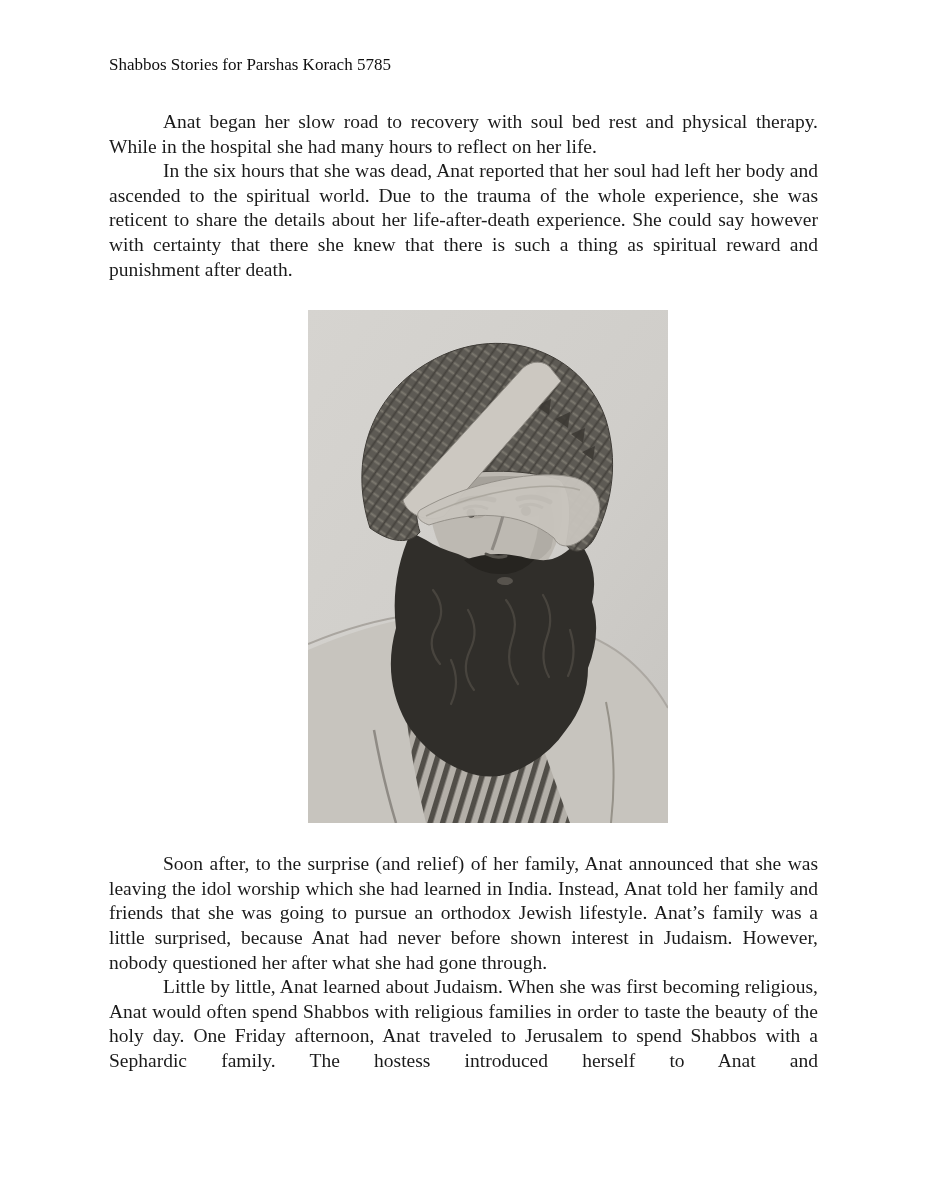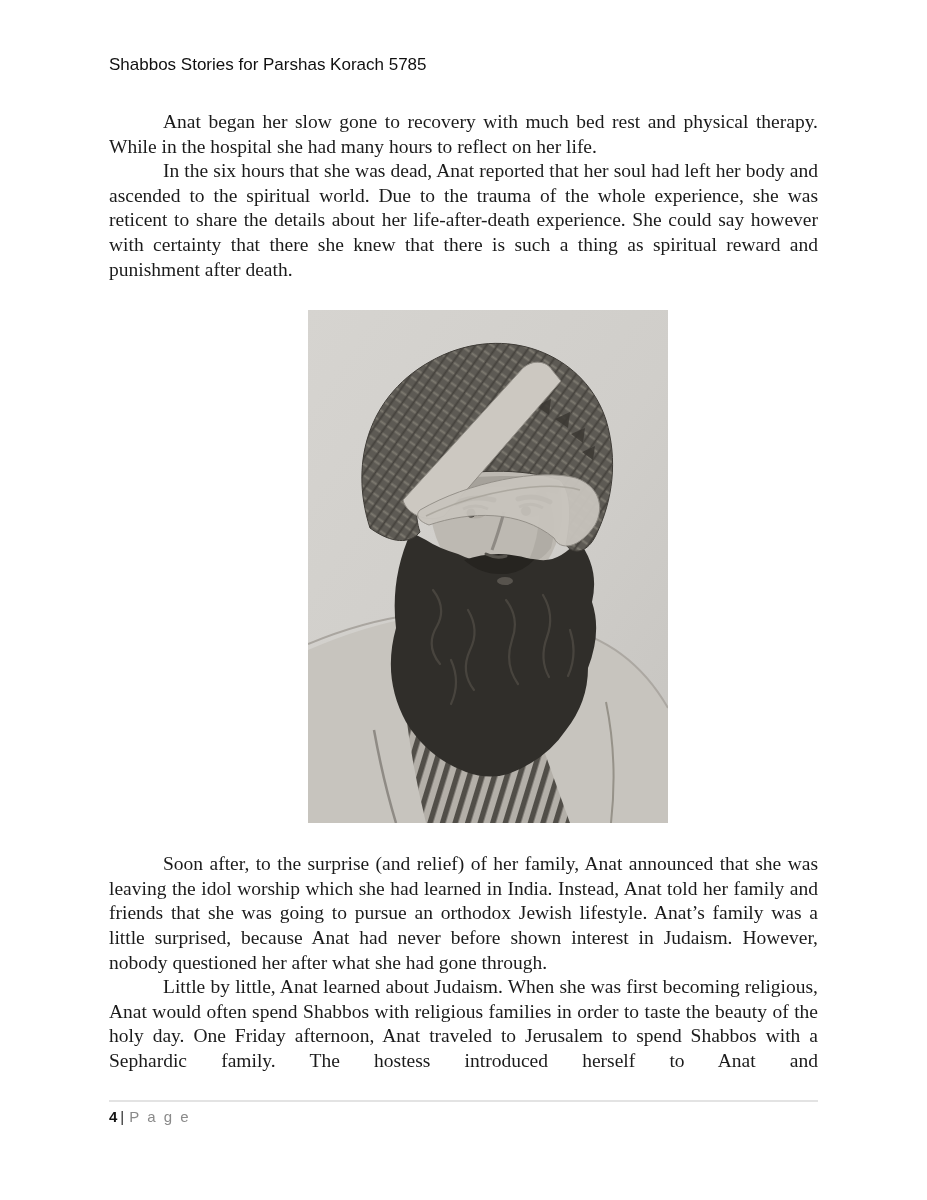--- a/index.html
+++ b/index.html
@@ -10,21 +10,21 @@
     background: #ffffff;
     overflow: hidden;
     font-family: "Liberation Serif", serif;
     color: #1b1b1b;
   }
   .doc-header {
     position: absolute;
     top: 54px;
     left: 109px;
     width: 709px;
-    font-family: Liberation Sans, sans-serif;
+    font-family: Liberation Serif, serif;
     font-size: 17px;
     line-height: 21px;
     color: #101010;
   }
   .doc-body {
     position: absolute;
     top: 110px;
     left: 109px;
     width: 709px;
     font-size: 19.5px;
@@ -58,21 +58,21 @@
 </head>
 <body>
 
 <div class="page">
 
   <header class="doc-header">
     <span>Shabbos Stories for Parshas Korach 5785</span>
   </header>
 
   <main class="doc-body">
-    <p class="para">Anat began her slow gone to recovery with much bed rest and physical therapy. While in the hospital she had many hours to reflect on her life.</p>
+    <p class="para">Anat began her slow road to recovery with soul bed rest and physical therapy. While in the hospital she had many hours to reflect on her life.</p>
     <p class="para">In the six hours that she was dead, Anat reported that her soul had left her body and ascended to the spiritual world. Due to the trauma of the whole experience, she was reticent to share the details about her life-after-death experience. She could say however with certainty that there she knew that there is such a thing as spiritual reward and punishment after death.</p>
 
     <figure class="portrait-figure" role="img" aria-label="Black-and-white portrait photograph of a man with a long dark beard wearing a large patterned turban wrapped with a light sash, dressed in light robes with a striped garment">
       <svg viewBox="0 0 360 513" xmlns="http://www.w3.org/2000/svg">
         <defs>
           <linearGradient id="bgGrad" x1="0" y1="0" x2="1" y2="1">
             <stop offset="0" stop-color="#d6d4d0"></stop>
             <stop offset="0.55" stop-color="#d0ceca"></stop>
             <stop offset="1" stop-color="#c6c4c0"></stop>
           </linearGradient>
@@ -143,17 +143,14 @@
 
         <path d="M112,200 C160,172 232,158 268,168 C291,176 297,197 287,215 C271,239 252,241 246,228 C212,200 162,201 121,215 C110,211 107,205 112,200 Z" fill="#c8c4bd" stroke="#928e87" stroke-width="1" opacity="0.95"></path>
         <path d="M118,206 C168,182 236,170 272,180" fill="none" stroke="#a5a199" stroke-width="1.5" opacity="0.8"></path>
       </svg>
     </figure>
 
     <p class="para">Soon after, to the surprise (and relief) of her family, Anat announced that she was leaving the idol worship which she had learned in India. Instead, Anat told her family and friends that she was going to pursue an orthodox Jewish lifestyle. Anat’s family was a little surprised, because Anat had never before shown interest in Judaism. However, nobody questioned her after what she had gone through.</p>
     <p class="para para-last">Little by little, Anat learned about Judaism. When she was first becoming religious, Anat would often spend Shabbos with religious families in order to taste the beauty of the holy day. One Friday afternoon, Anat traveled to Jerusalem to spend Shabbos with a Sephardic family. The hostess introduced herself to Anat and</p>
   </main>
 
-  <footer class="doc-footer">
-    <span class="page-num">4</span><span class="footer-sep">|</span><span class="footer-label">P a g e</span>
-  </footer>
 
 </div>
 
 </body></html>

